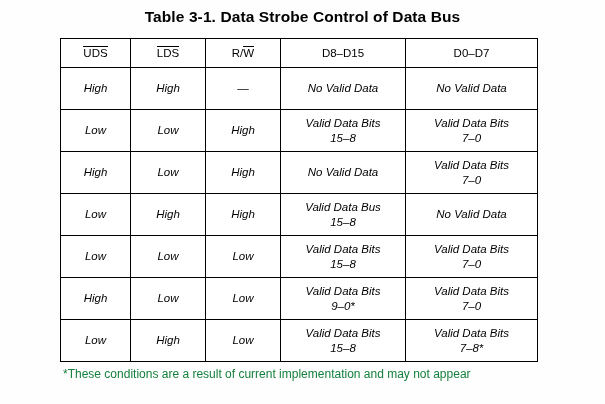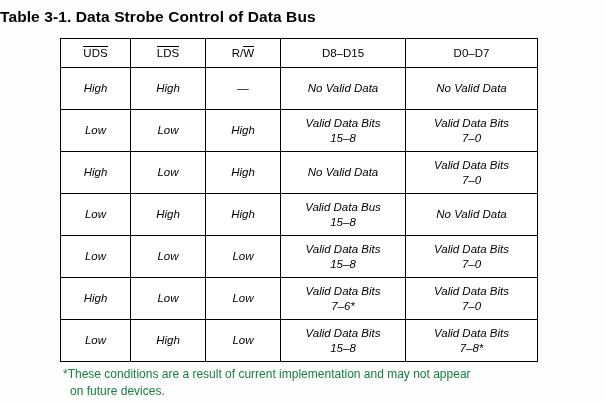--- a/index.html
+++ b/index.html
@@ -21,21 +21,21 @@
     inset: 0;
     background: #fefefe;
   }
 
   
   .table-title {
     position: absolute;
     left: 0;
     right: 0;
     top: 8px;
-    text-align: left;
+    text-align: center;
     font-size: 15.5px;
     font-weight: bold;
     letter-spacing: 0.1px;
     color: #000;
   }
 
   
   .table-wrap {
     position: absolute;
     left: 60px;
@@ -211,21 +211,21 @@
             <span class="cell-line">7–0</span>
           </td>
         </tr>
 
         <tr>
           <td>High</td>
           <td>Low</td>
           <td>Low</td>
           <td>
             <span class="cell-line">Valid Data Bits</span>
-            <span class="cell-line">7–6*</span>
+            <span class="cell-line">9–0*</span>
           </td>
           <td>
             <span class="cell-line">Valid Data Bits</span>
             <span class="cell-line">7–0</span>
           </td>
         </tr>
 
         <tr>
           <td>Low</td>
           <td>High</td>
@@ -239,16 +239,15 @@
             <span class="cell-line">7–8*</span>
           </td>
         </tr>
 
       </tbody>
     </table>
   </div>
 
   <div class="footnote">
     <span>*These conditions are a result of current implementation and may not appear</span>
-    <span class="fn-l2">on future devices.</span>
   </div>
 
 </div>
 
 </body></html>

